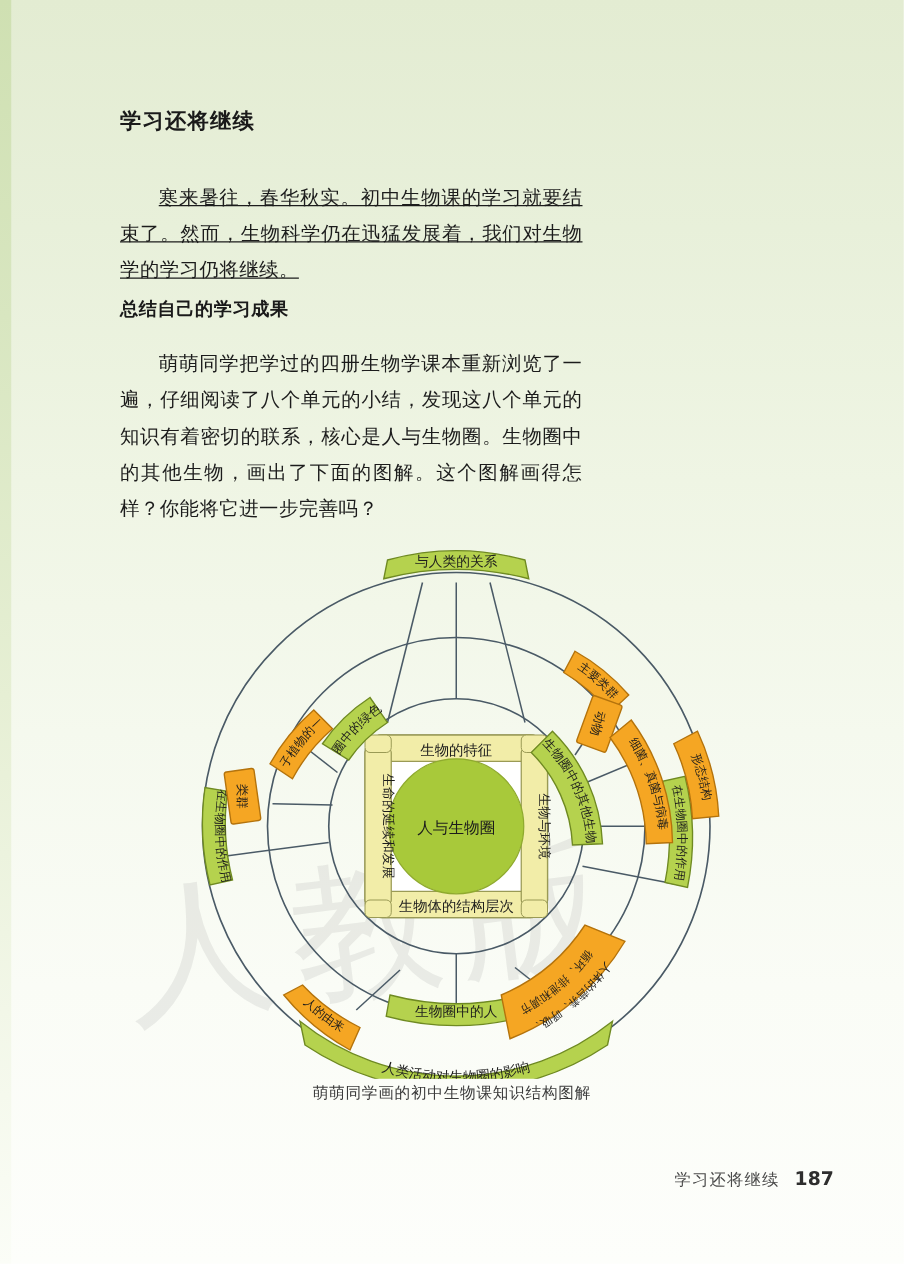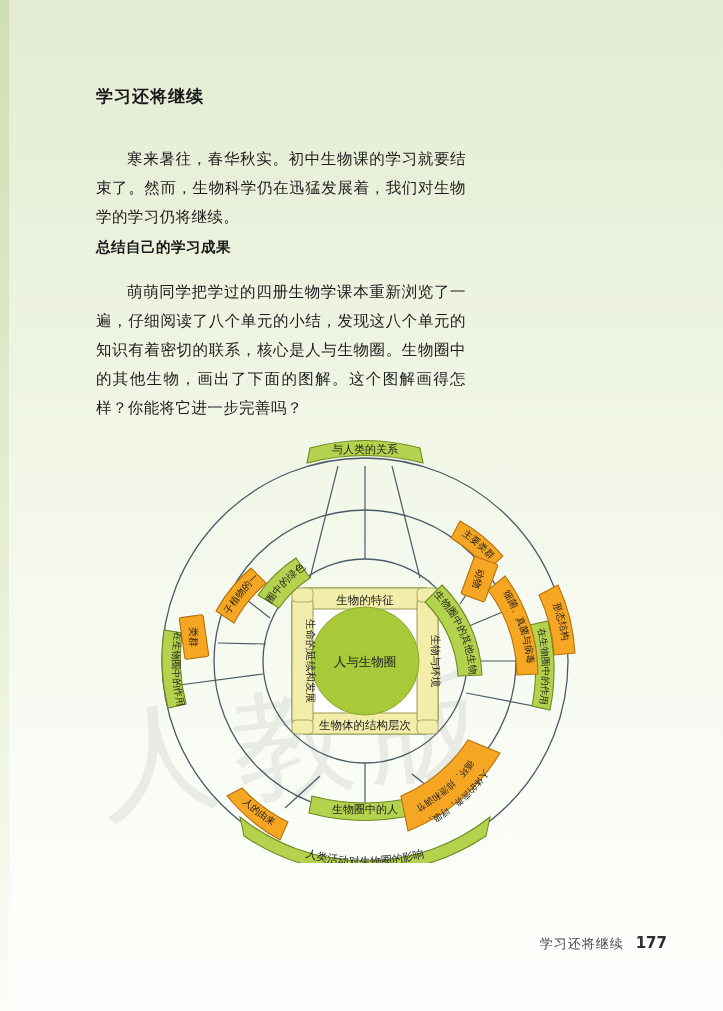--- a/index.html
+++ b/index.html
@@ -64,21 +64,21 @@
   }
   .para {
     position: absolute;
     font-size: 15.5px;
     line-height: 29px;
     color: #1c1c1c;
     text-align: justify;
     width: 370px;
     letter-spacing: 0.4px;
   }
-  .para.p1 { top: 128px; left: 0; text-indent: 31px; }
+  .para.p1 { top: 128px; left: 0; text-indent: 31px; text-decoration: underline; }
   h2.sub-title {
     font-family: Liberation Serif, serif;
     font-weight: bold;
     font-size: 14.5px;
     color: #1a1a1a;
     margin: 0;
     position: absolute;
     top: 238px;
     left: 0;
     letter-spacing: 0.5px;
@@ -307,18 +307,19 @@
         <path id="hs1" d="M 372,341 A 177,177 0 0 1 292,409" fill="none"></path>
         <text font-size="9" fill="#1c1c1c">
           <textPath href="#hs2" startOffset="50%" text-anchor="middle">循环、排泄和调节</textPath>
         </text>
         <path id="hs2" d="M 355,334 A 158,158 0 0 1 287,392" fill="none"></path>
       </g>
 
     </svg>
   </div>
 
+  <div class="caption">萌萌同学画的初中生物课知识结构图解</div>
 
   <div class="footer">
-    <span>学习还将继续</span><span class="pageno">177</span>
+    <span>学习还将继续</span><span class="pageno">187</span>
   </div>
 
 </div>
 
 </body></html>

